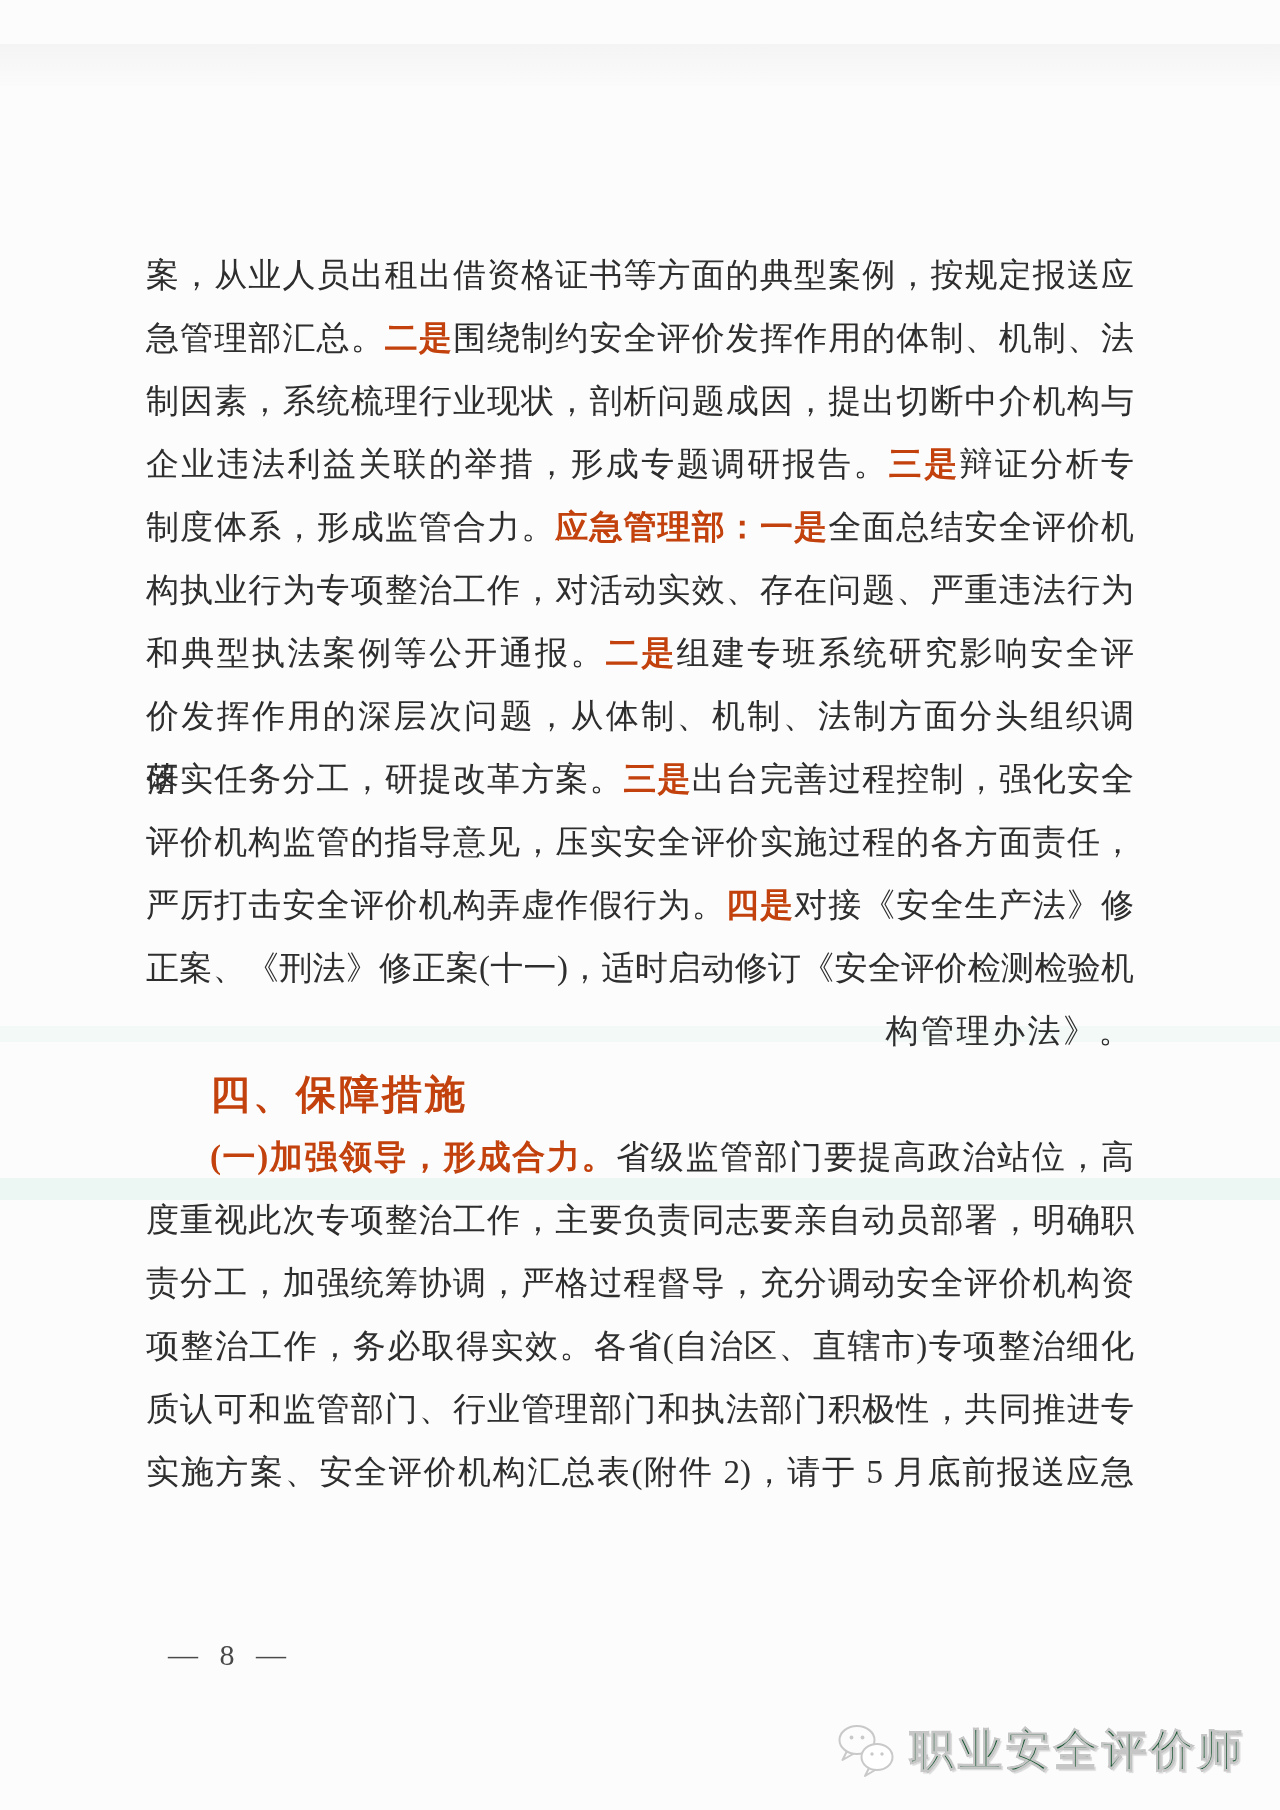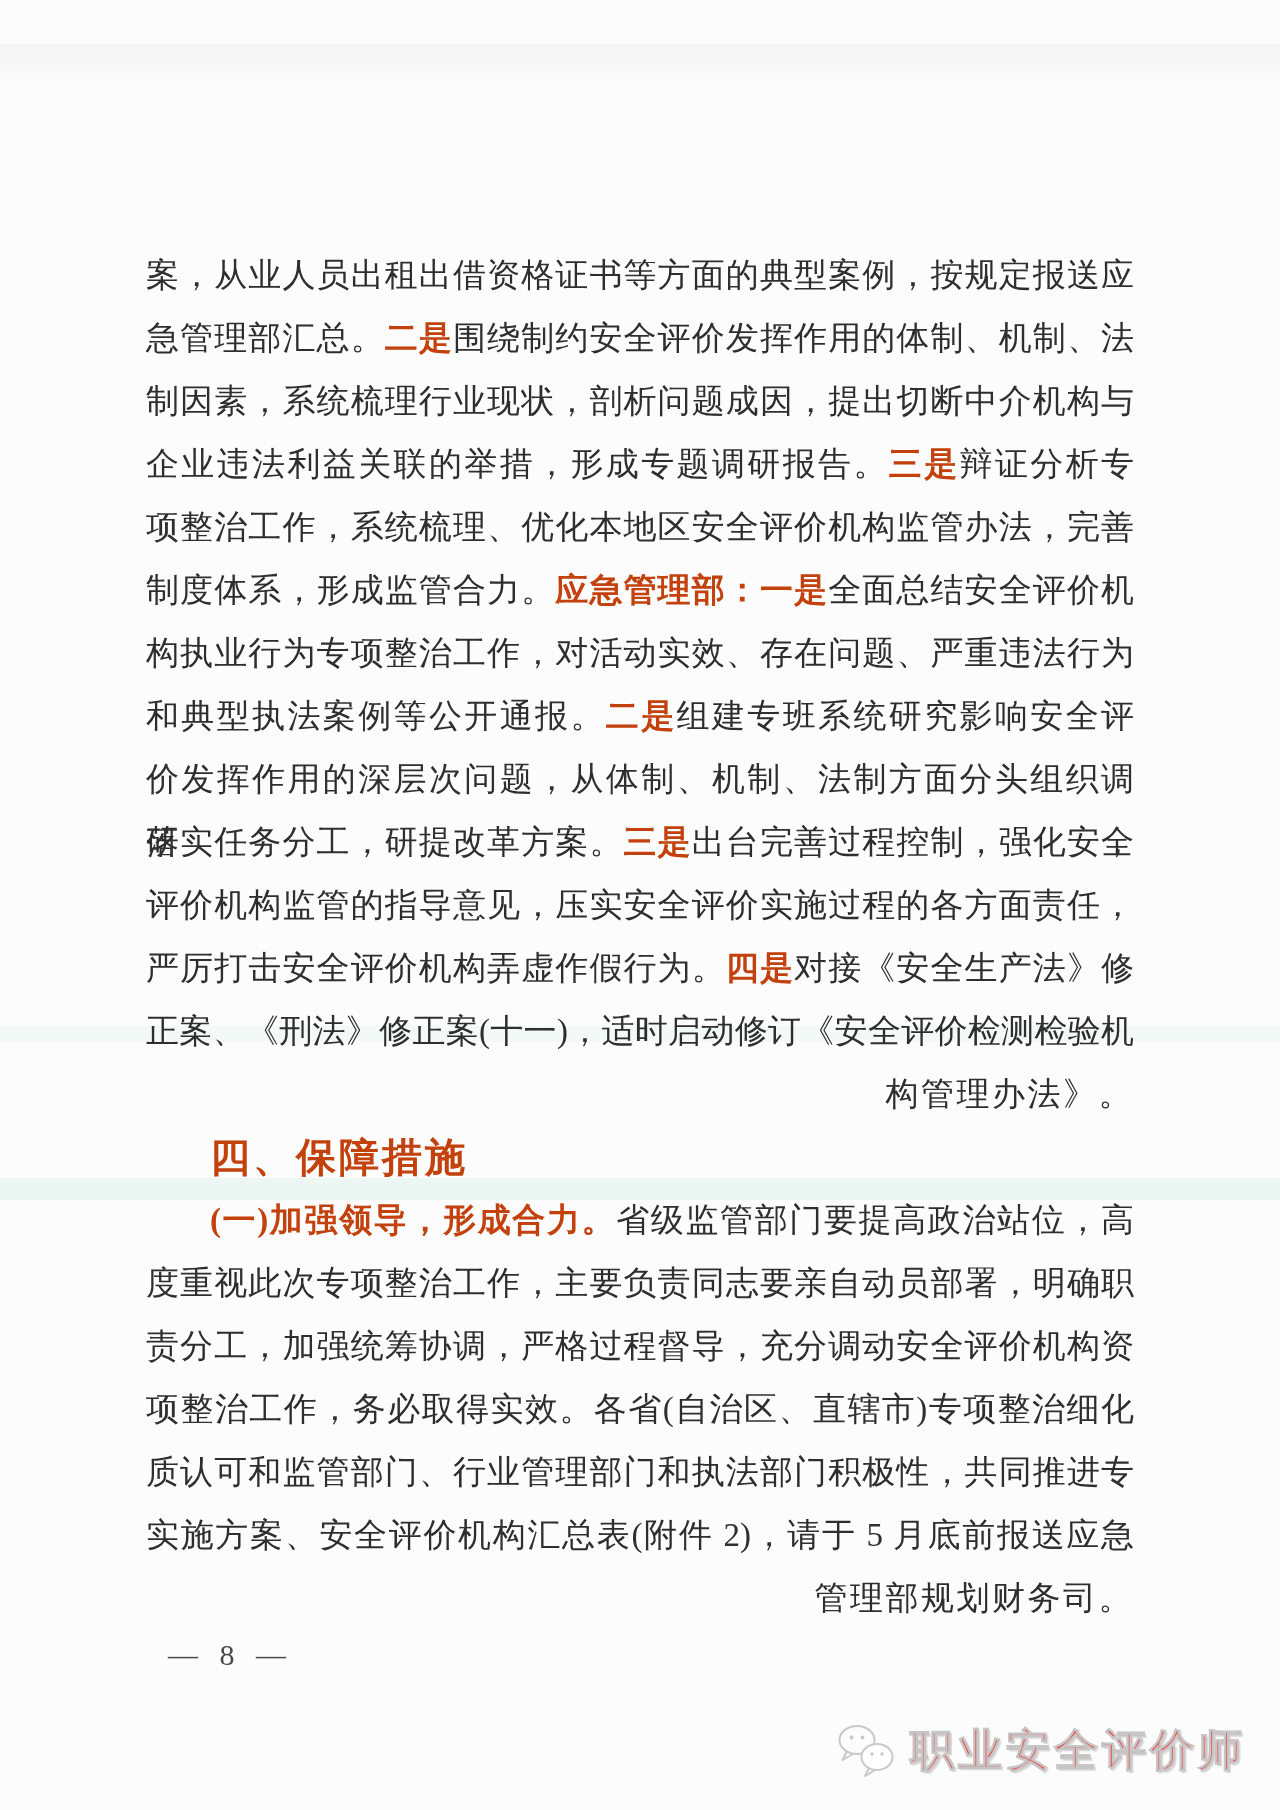--- a/index.html
+++ b/index.html
@@ -40,59 +40,57 @@
     font-family:"Liberation Serif","DejaVu Serif",serif;
   }
 
   .watermark{
     position:absolute;right:34px;bottom:30px;
     display:flex;align-items:center;gap:12px;
   }
   .wm-text{
     font-family:"Liberation Sans","DejaVu Sans",sans-serif;
     font-weight:bold;font-size:44px;letter-spacing:4px;
-    color:#ef4444;
+    color:#14532d;
     -webkit-text-stroke:1px #c6c6c6;
     text-shadow:2px 2px 1px #d9d9d9, -1px -1px 0 #ffffff;
     white-space:nowrap;
   }
   .wm-icon{display:block;}
 </style>
 </head>
 <body>
 
 <div class="page">
 
   <div class="band band-top"></div>
   <div class="band band-teal-a"></div>
   <div class="band band-teal-b"></div>
 
   <div class="doc">
       <div class="line justify"><span class="seg">案，从业人员出租出借资格证书等方面的典型案例，按规定报送应</span></div>
       <div class="line justify"><span class="seg">急管理部汇总。</span><span class="seg b">二是</span><span class="seg">围绕制约安全评价发挥作用的体制、机制、法</span></div>
       <div class="line justify"><span class="seg">制因素，系统梳理行业现状，剖析问题成因，提出切断中介机构与</span></div>
       <div class="line justify"><span class="seg">企业违法利益关联的举措，形成专题调研报告。</span><span class="seg b">三是</span><span class="seg">辩证分析专</span></div>
-      <div class="line justify"><span class="seg">项整治工作，系统梳理、优化本地区安全评价机构监管办法，完善</span></div>
       <div class="line justify"><span class="seg">制度体系，形成监管合力。</span><span class="seg b">应急管理部：一是</span><span class="seg">全面总结安全评价机</span></div>
       <div class="line justify"><span class="seg">构执业行为专项整治工作，对活动实效、存在问题、严重违法行为</span></div>
       <div class="line justify"><span class="seg">和典型执法案例等公开通报。</span><span class="seg b">二是</span><span class="seg">组建专班系统研究影响安全评</span></div>
       <div class="line justify"><span class="seg">价发挥作用的深层次问题，从体制、机制、法制方面分头组织调研，</span></div>
       <div class="line justify"><span class="seg">落实任务分工，研提改革方案。</span><span class="seg b">三是</span><span class="seg">出台完善过程控制，强化安全</span></div>
       <div class="line justify"><span class="seg">评价机构监管的指导意见，压实安全评价实施过程的各方面责任，</span></div>
       <div class="line justify"><span class="seg">严厉打击安全评价机构弄虚作假行为。</span><span class="seg b">四是</span><span class="seg">对接《安全生产法》修</span></div>
       <div class="line justify"><span class="seg">正案、《刑法》修正案(十一)，适时启动修订《安全评价检测检验机</span></div>
       <div class="line left"><span class="seg">构管理办法》。</span></div>
       <div class="line left indent heading"><span class="seg b">四、保障措施</span></div>
       <div class="line justify indent"><span class="seg b">(一)加强领导，形成合力。</span><span class="seg">省级监管部门要提高政治站位，高</span></div>
       <div class="line justify"><span class="seg">度重视此次专项整治工作，主要负责同志要亲自动员部署，明确职</span></div>
       <div class="line justify"><span class="seg">责分工，加强统筹协调，严格过程督导，充分调动安全评价机构资</span></div>
       <div class="line justify"><span class="seg">项整治工作，务必取得实效。各省(自治区、直辖市)专项整治细化</span></div>
       <div class="line justify"><span class="seg">质认可和监管部门、行业管理部门和执法部门积极性，共同推进专</span></div>
       <div class="line justify"><span class="seg">实施方案、安全评价机构汇总表(附件 2)，请于 5 月底前报送应急</span></div>
-      <div class="line left"><span class="seg">管理部规划财务司。</span></div>
     </div>
 
   <div class="footer">— 8 —</div>
 
   <div class="watermark">
     <svg class="wm-icon" width="64" height="58" viewBox="0 0 64 58" aria-hidden="true">
       <ellipse cx="23" cy="18" rx="17.5" ry="14" fill="none" stroke="#c9c9c9" stroke-width="2"></ellipse>
       <path d="M13 29 L8.5 38 L20 31.5" fill="none" stroke="#c9c9c9" stroke-width="2" stroke-linejoin="round"></path>
       <circle cx="17.5" cy="15.5" r="1.9" fill="#c9c9c9"></circle>
       <circle cx="28.5" cy="15.5" r="1.9" fill="#c9c9c9"></circle>

